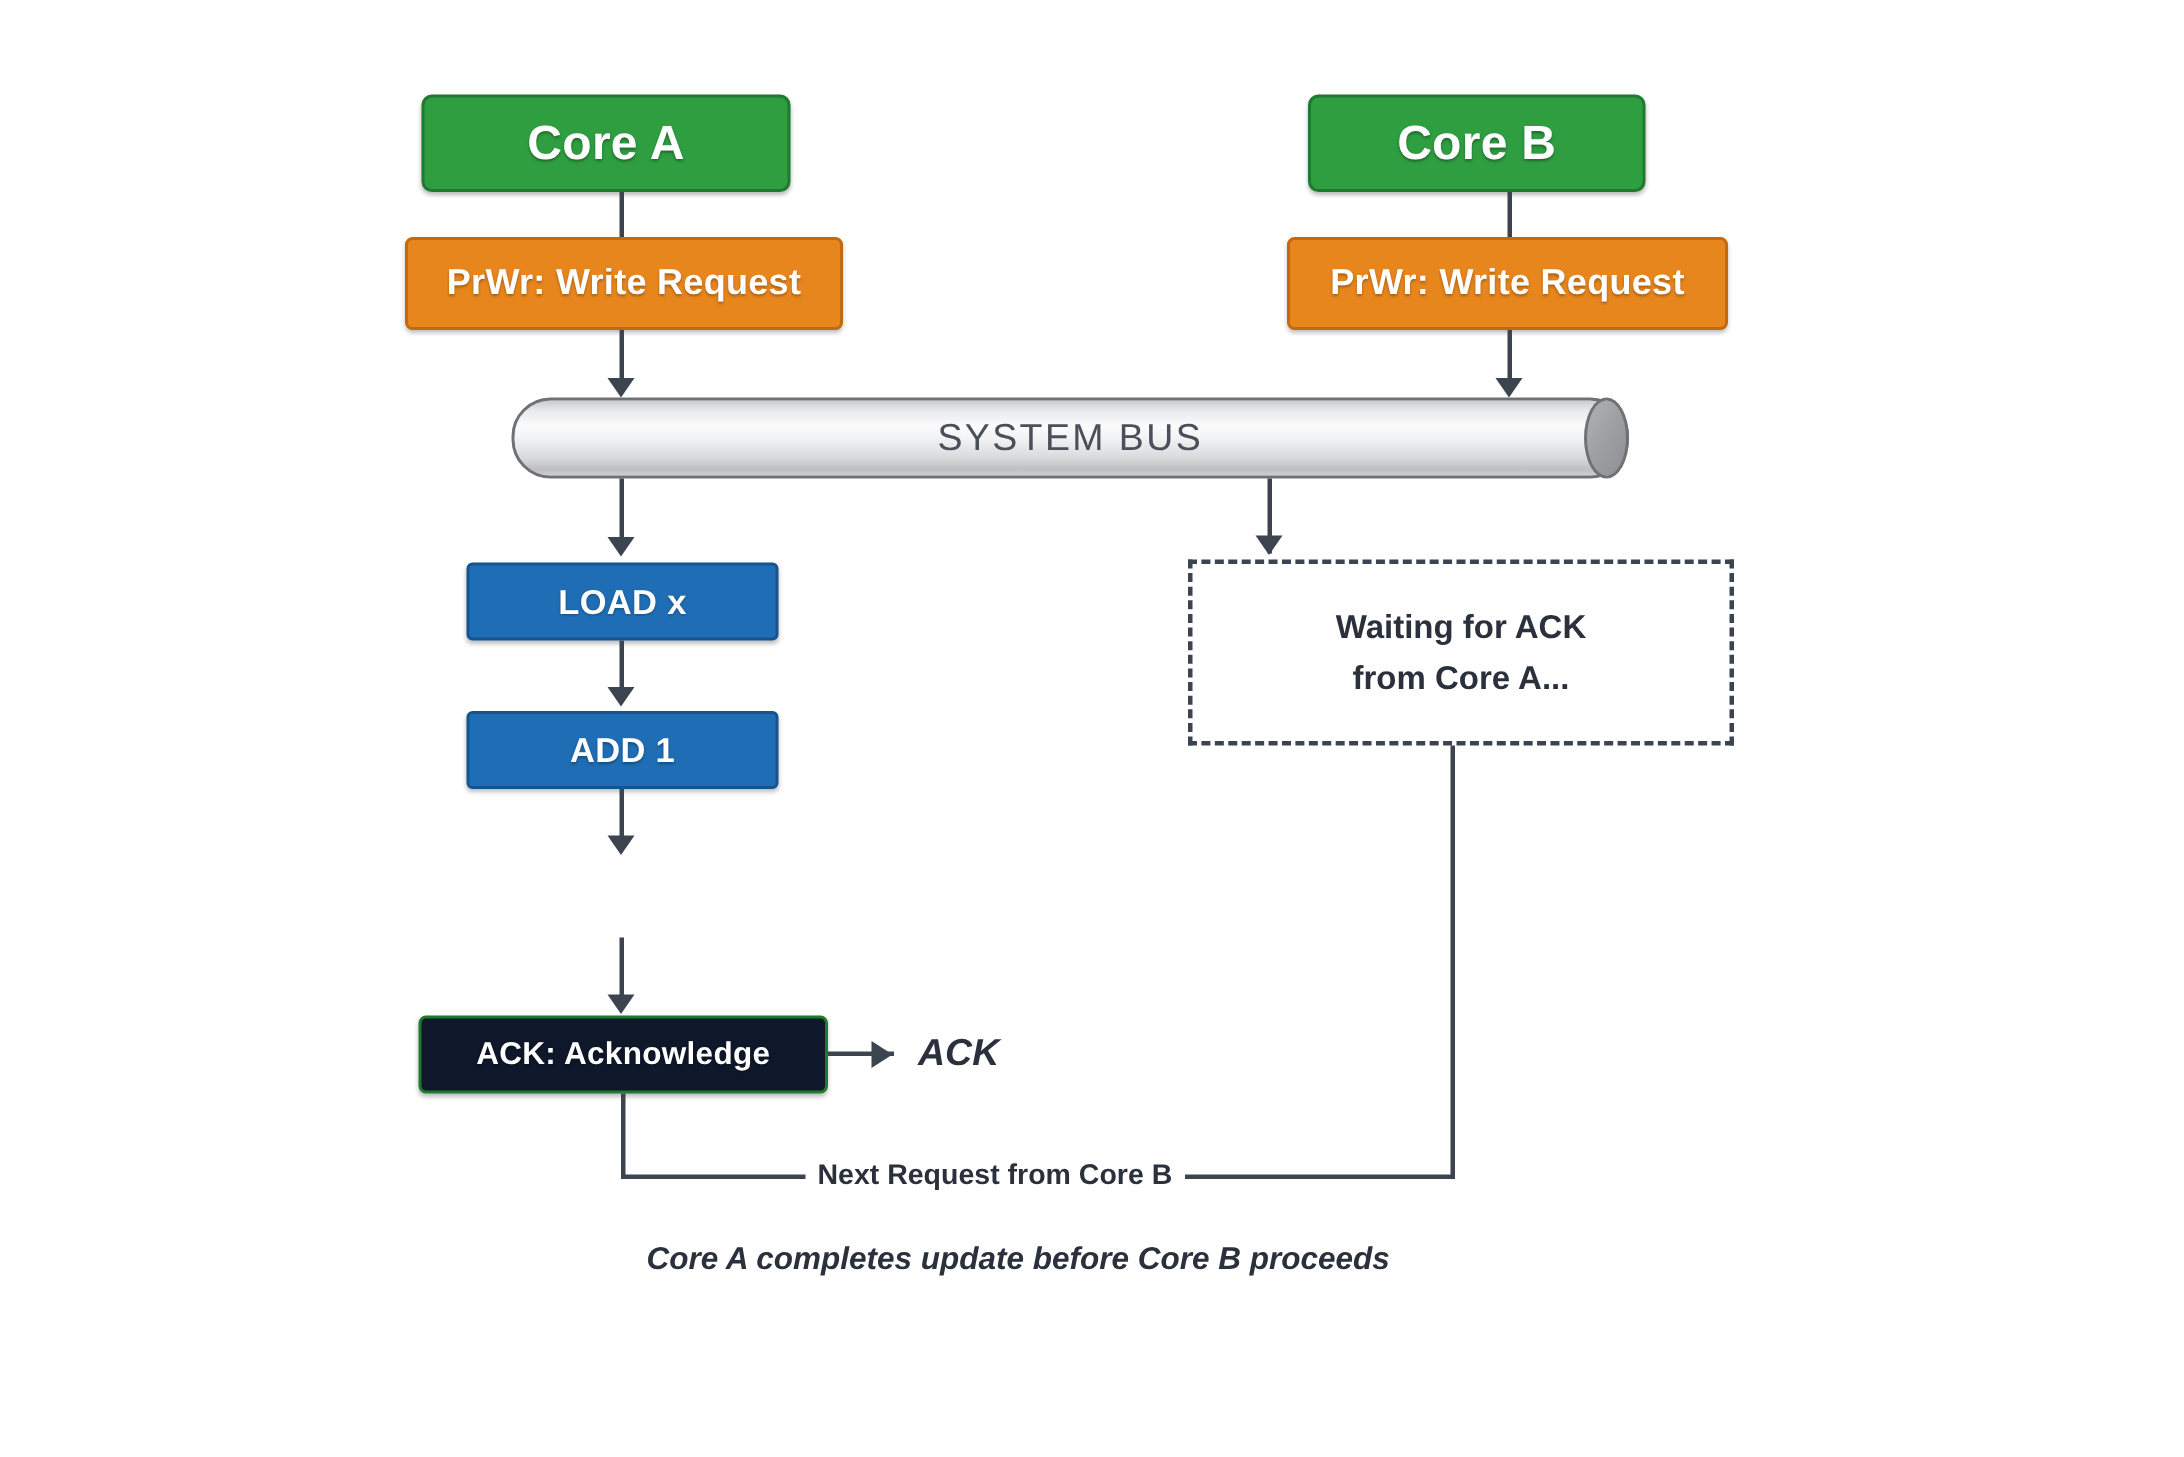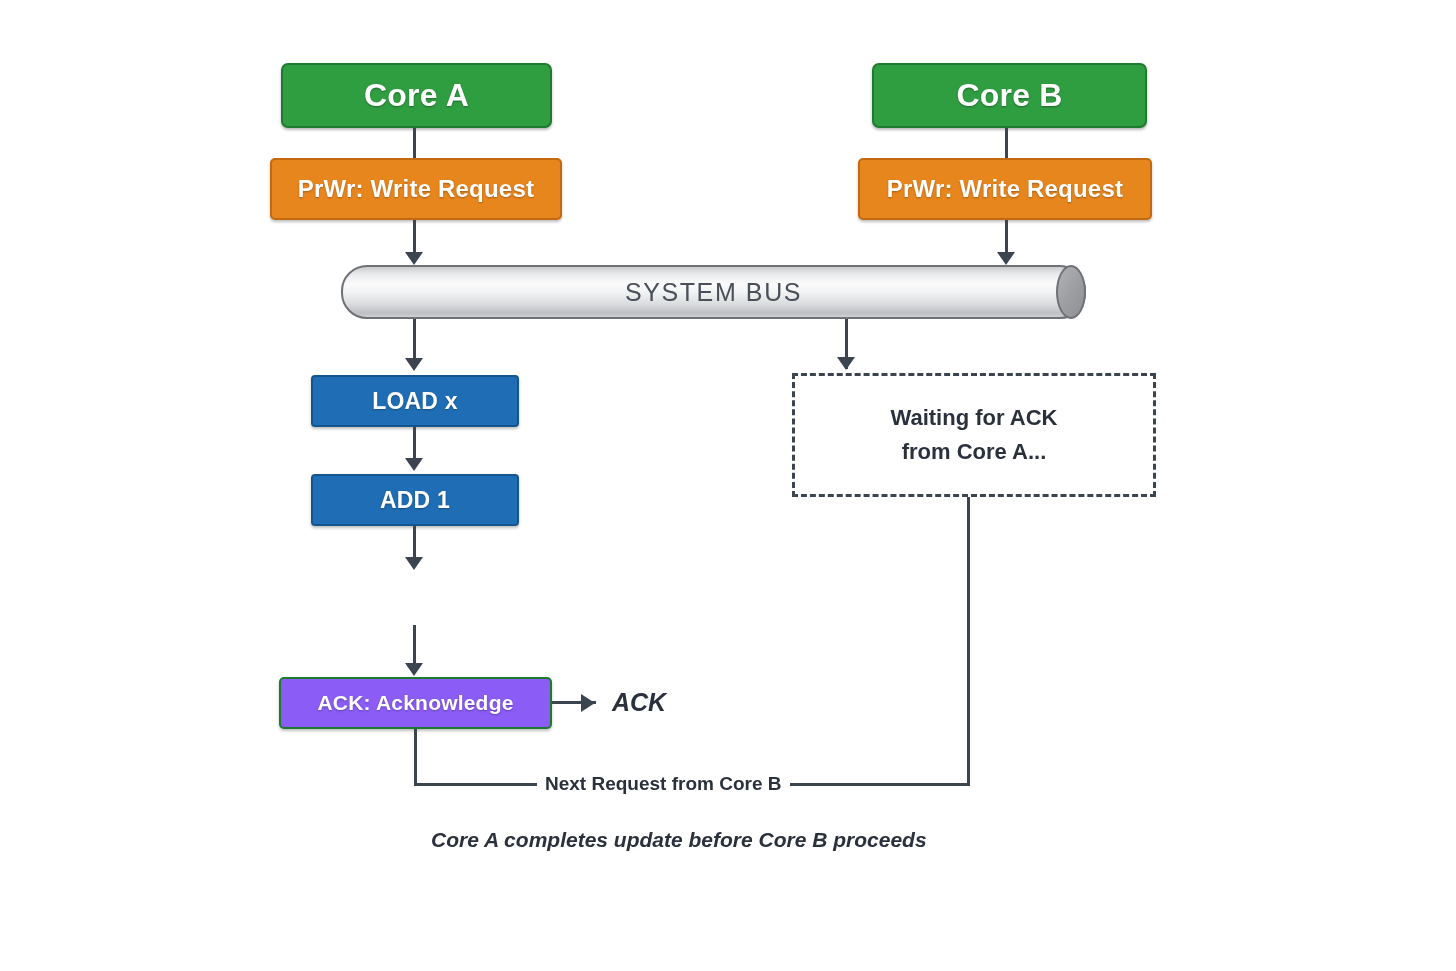--- a/index.html
+++ b/index.html
@@ -53,21 +53,21 @@
   .op-box {
     background: #1f6eb5;
     border: 2px solid #15558f;
     border-radius: 4px;
     font-size: 23px;
     text-shadow: 0 1px 2px rgba(0,0,0,0.3);
     box-shadow: 0 2px 3px rgba(0,0,0,0.25);
   }
   
   .ack-box {
-    background: #8b5cf6;
+    background: #0f172a;
     border: 2px solid #1e7a2e;
     border-radius: 5px;
     font-size: 21px;
     text-shadow: 0 1px 2px rgba(0,0,0,0.3);
     box-shadow: 0 2px 3px rgba(0,0,0,0.25);
   }
   
   .wait-box {
     position: absolute;
     box-sizing: border-box;
@@ -160,34 +160,34 @@
     font-style: italic;
     color: #2b313c;
     white-space: nowrap;
   }
 </style>
 </head>
 <body>
 
 <div id="canvas">
 
-  <div class="node core-box" style="left:281px; top:63px; width:271px; height:65px;">
+  <div class="node core-box" style="left:281px; top:63px; width:246px; height:65px;">
     <span>Core A</span>
   </div>
 
   <div class="vline" style="left:413px; top:128px; width:3px; height:30px;"></div>
 
   <div class="node req-box" style="left:270px; top:158px; width:292px; height:62px;">
     <span>PrWr: Write Request</span>
   </div>
 
   <div class="vline" style="left:413px; top:220px; width:3px; height:38px;"></div>
   <div class="arrowhead-down" style="left:405px; top:252px;"></div>
 
-  <div class="node core-box" style="left:872px; top:63px; width:275px; height:65px;">
+  <div class="node core-box" style="left:872px; top:63px; width:225px; height:65px;">
     <span>Core B</span>
   </div>
 
   <div class="vline" style="left:1005px; top:128px; width:3px; height:30px;"></div>
 
   <div class="node req-box" style="left:858px; top:158px; width:294px; height:62px;">
     <span>PrWr: Write Request</span>
   </div>
 
   <div class="vline" style="left:1005px; top:220px; width:3px; height:38px;"></div>

